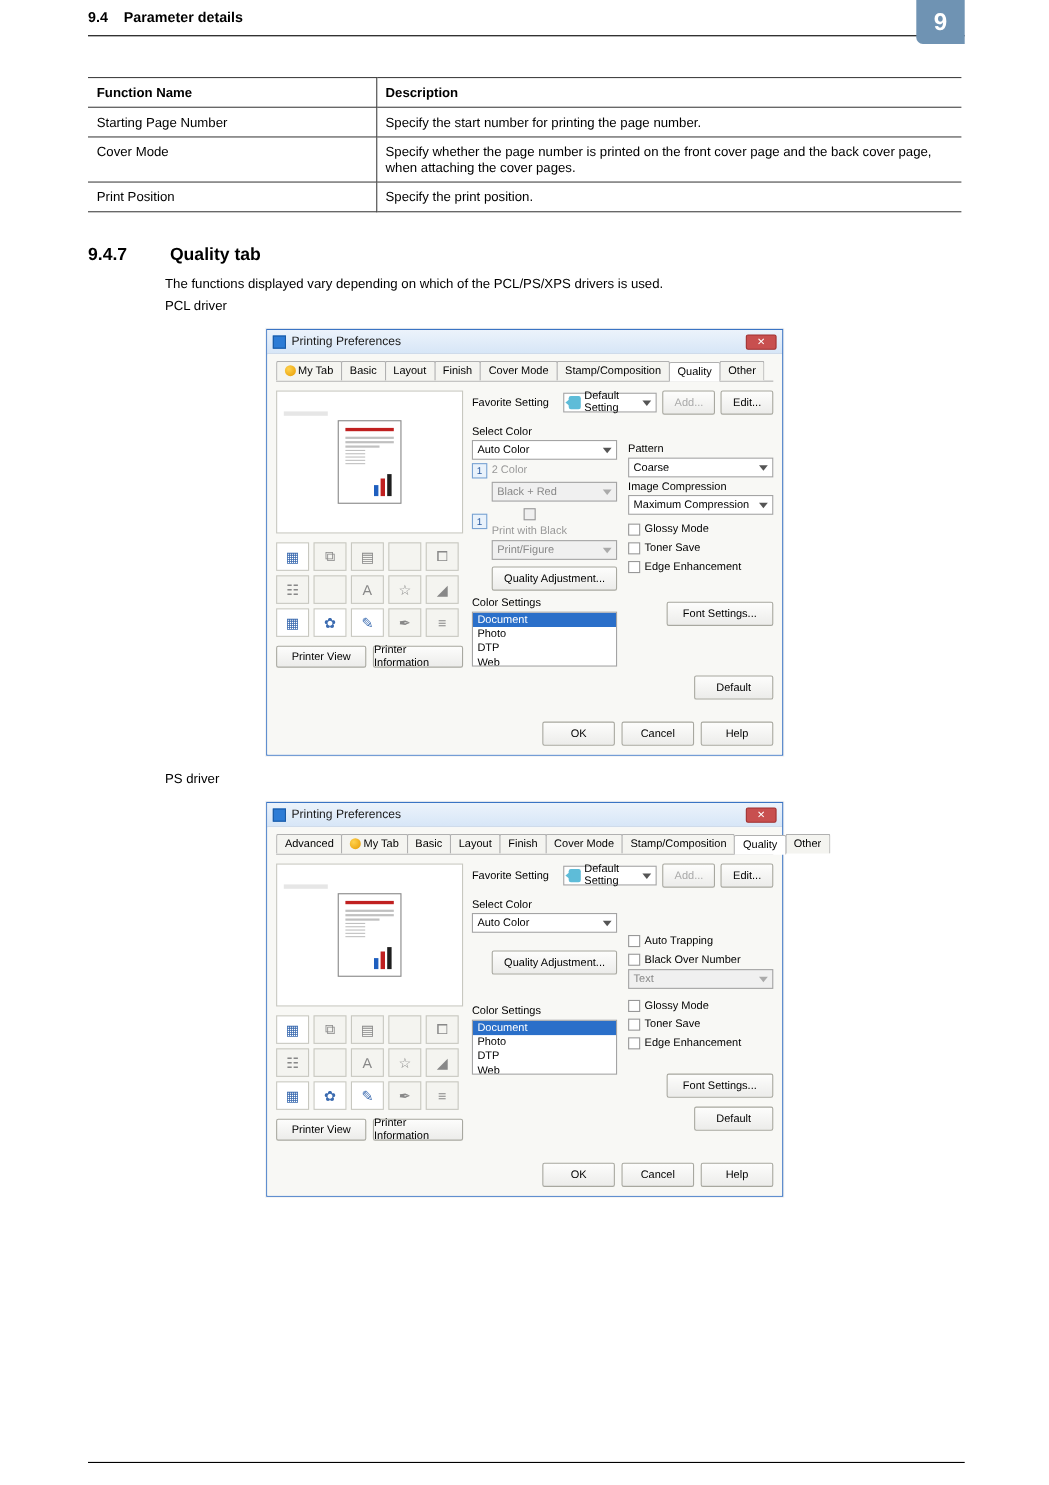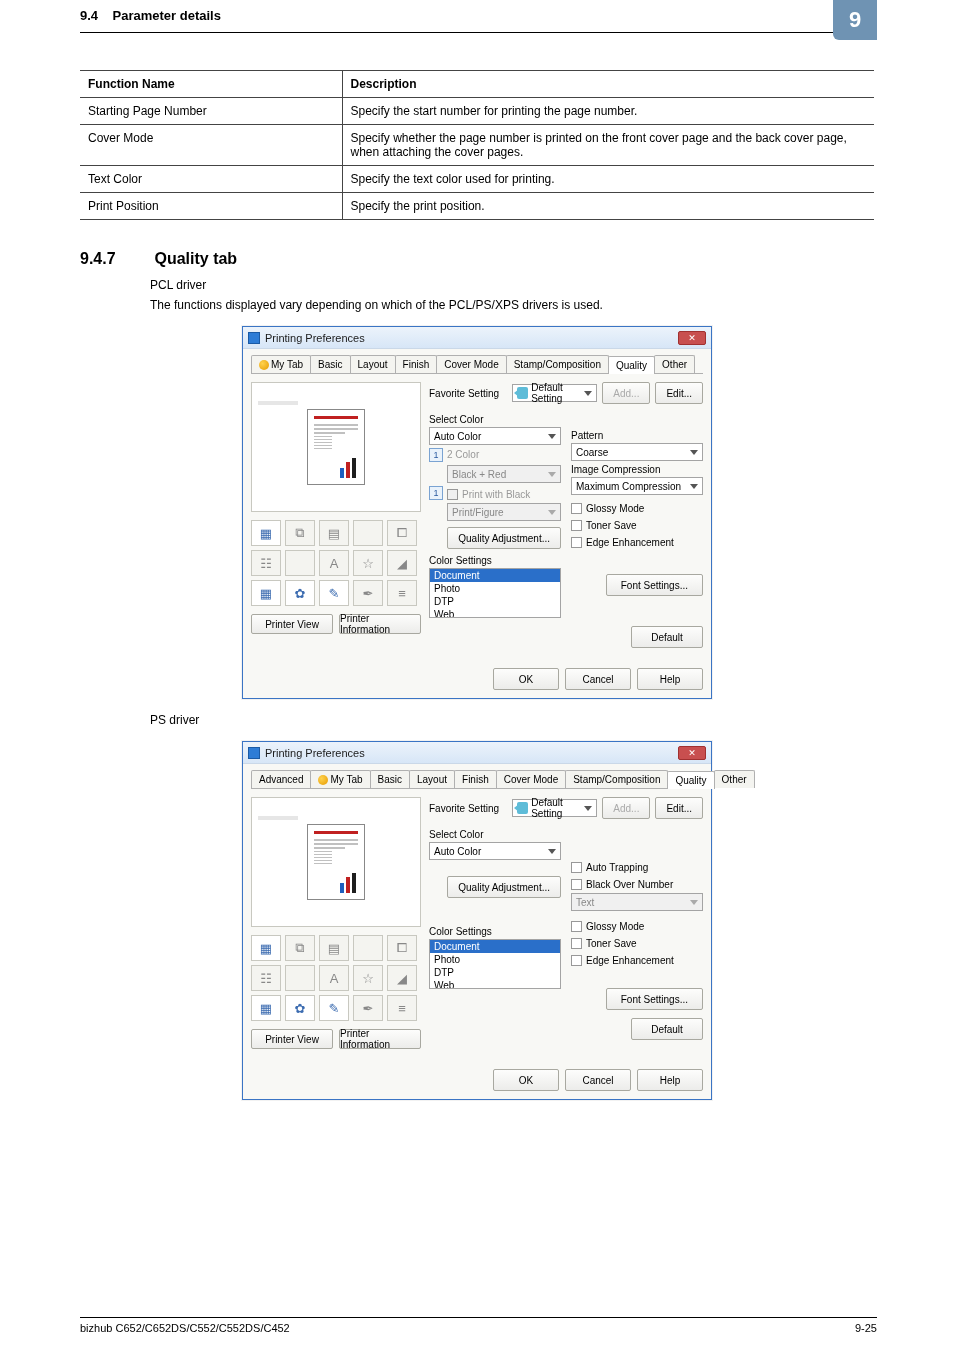--- a/index.html
+++ b/index.html
@@ -291,21 +291,21 @@
 }
 .mini-icon {
   width: 14px; height: 14px;
   border: 1px solid #7aa3d2;
   background: #e9f2fb;
   font-size: 9px; color: #2a5aa0;
   display: flex; align-items: center; justify-content: center;
 }
 .chk { display: flex; align-items: center; gap: 4px; font-size: 10px; margin-top: 3px; }
 .chk .box { width: 11px; height: 11px; border: 1px solid #989898; background: #fff; }
-.chk.disabled { color: #999; }
+.chk.disabled { color: #999; flex-direction: column; }
 .chk.disabled .box { background: #f0f0f0; }
 .listbox {
   border: 1px solid #a4a4a4;
   background: #fff;
   height: 50px;
   font-size: 10px;
   overflow: hidden;
 }
 .listbox .item { padding: 1px 4px; }
 .listbox .item.sel { background: #2a6fc9; color: #fff; }
@@ -362,36 +362,32 @@
     <tbody>
       <tr>
         <td class="mid">Starting Page Number</td>
         <td>Specify the start number for printing the page number.</td>
       </tr>
       <tr>
         <td class="mid">Cover Mode</td>
         <td>Specify whether the page number is printed on the front cover page and the back cover page, when attaching the cover pages.</td>
       </tr>
       <tr>
-        <td class="mid">Text Color</td>
-        <td>Specify the text color used for printing.</td>
-      </tr>
-      <tr>
         <td class="mid">Print Position</td>
         <td>Specify the print position.</td>
       </tr>
     </tbody>
   </table>
 
   <div class="section-title">
     <span class="section-num">9.4.7</span>
     <span>Quality tab</span>
   </div>
+  <p class="body-text">The functions displayed vary depending on which of the PCL/PS/XPS drivers is used.</p>
   <p class="body-text">PCL driver</p>
-  <p class="body-text">The functions displayed vary depending on which of the PCL/PS/XPS drivers is used.</p>
 
   <div class="dialog">
     <div class="title-bar">
       <div class="title-bar-icon"></div>
       <div class="title-bar-text">Printing Preferences</div>
       <div class="close-btn">✕</div>
     </div>
     <div class="dialog-body">
       <div class="tabs">
         <div class="tab"><span class="my-icon"></span><span>My Tab</span></div>
@@ -697,17 +693,13 @@
         <div class="sbtn">Cancel</div>
         <div class="sbtn">Help</div>
       </div>
     </div>
   </div>
 
 </div>
 
 <div class="footer">
   <div class="footer-line"></div>
-  <div class="footer-row">
-    <span>bizhub C652/C652DS/C552/C552DS/C452</span>
-    <span>9-25</span>
-  </div>
 </div>
 
 </body></html>

